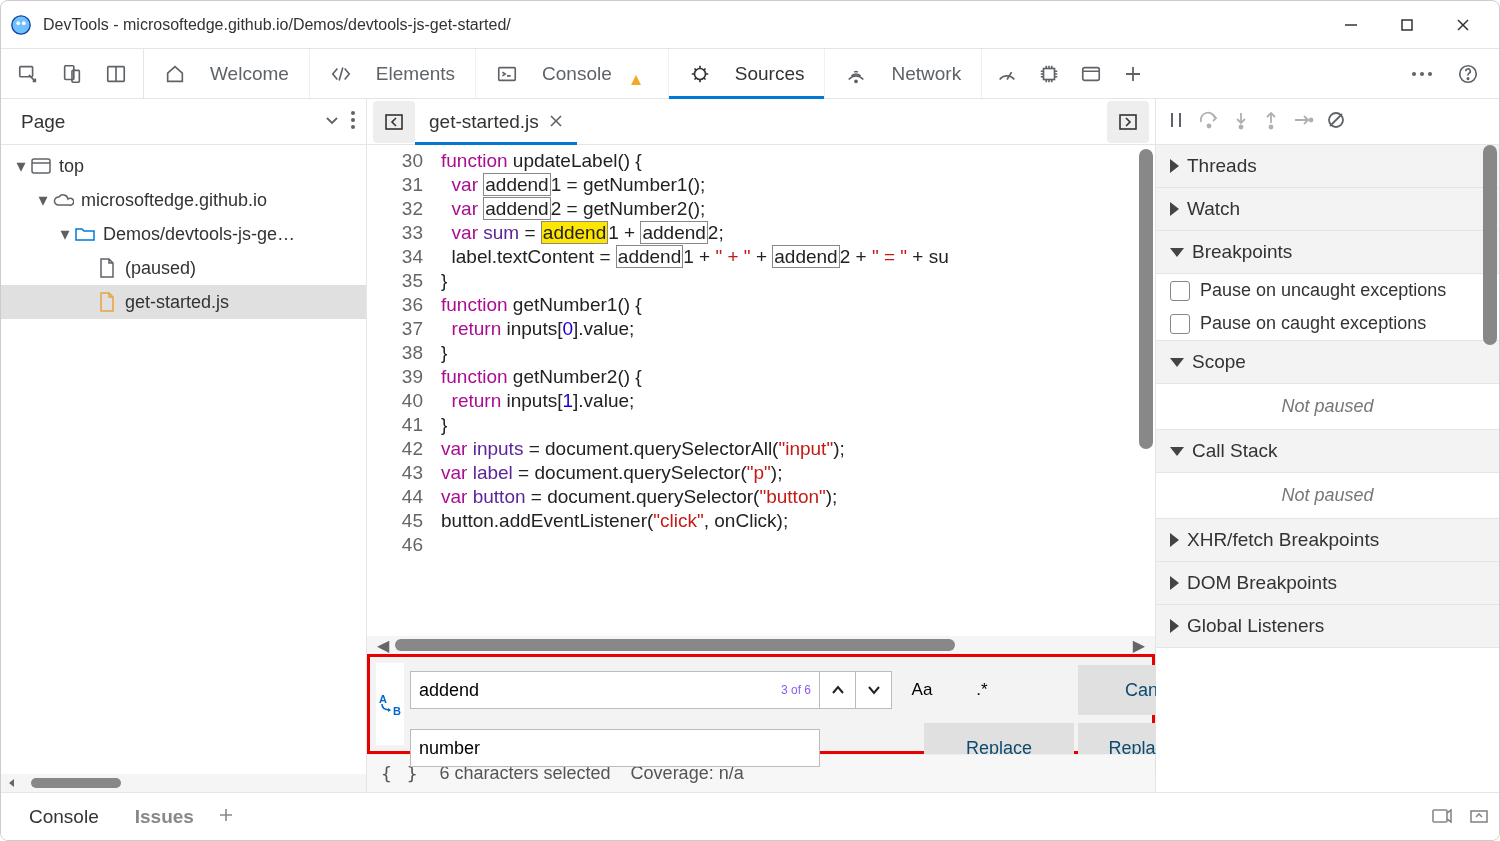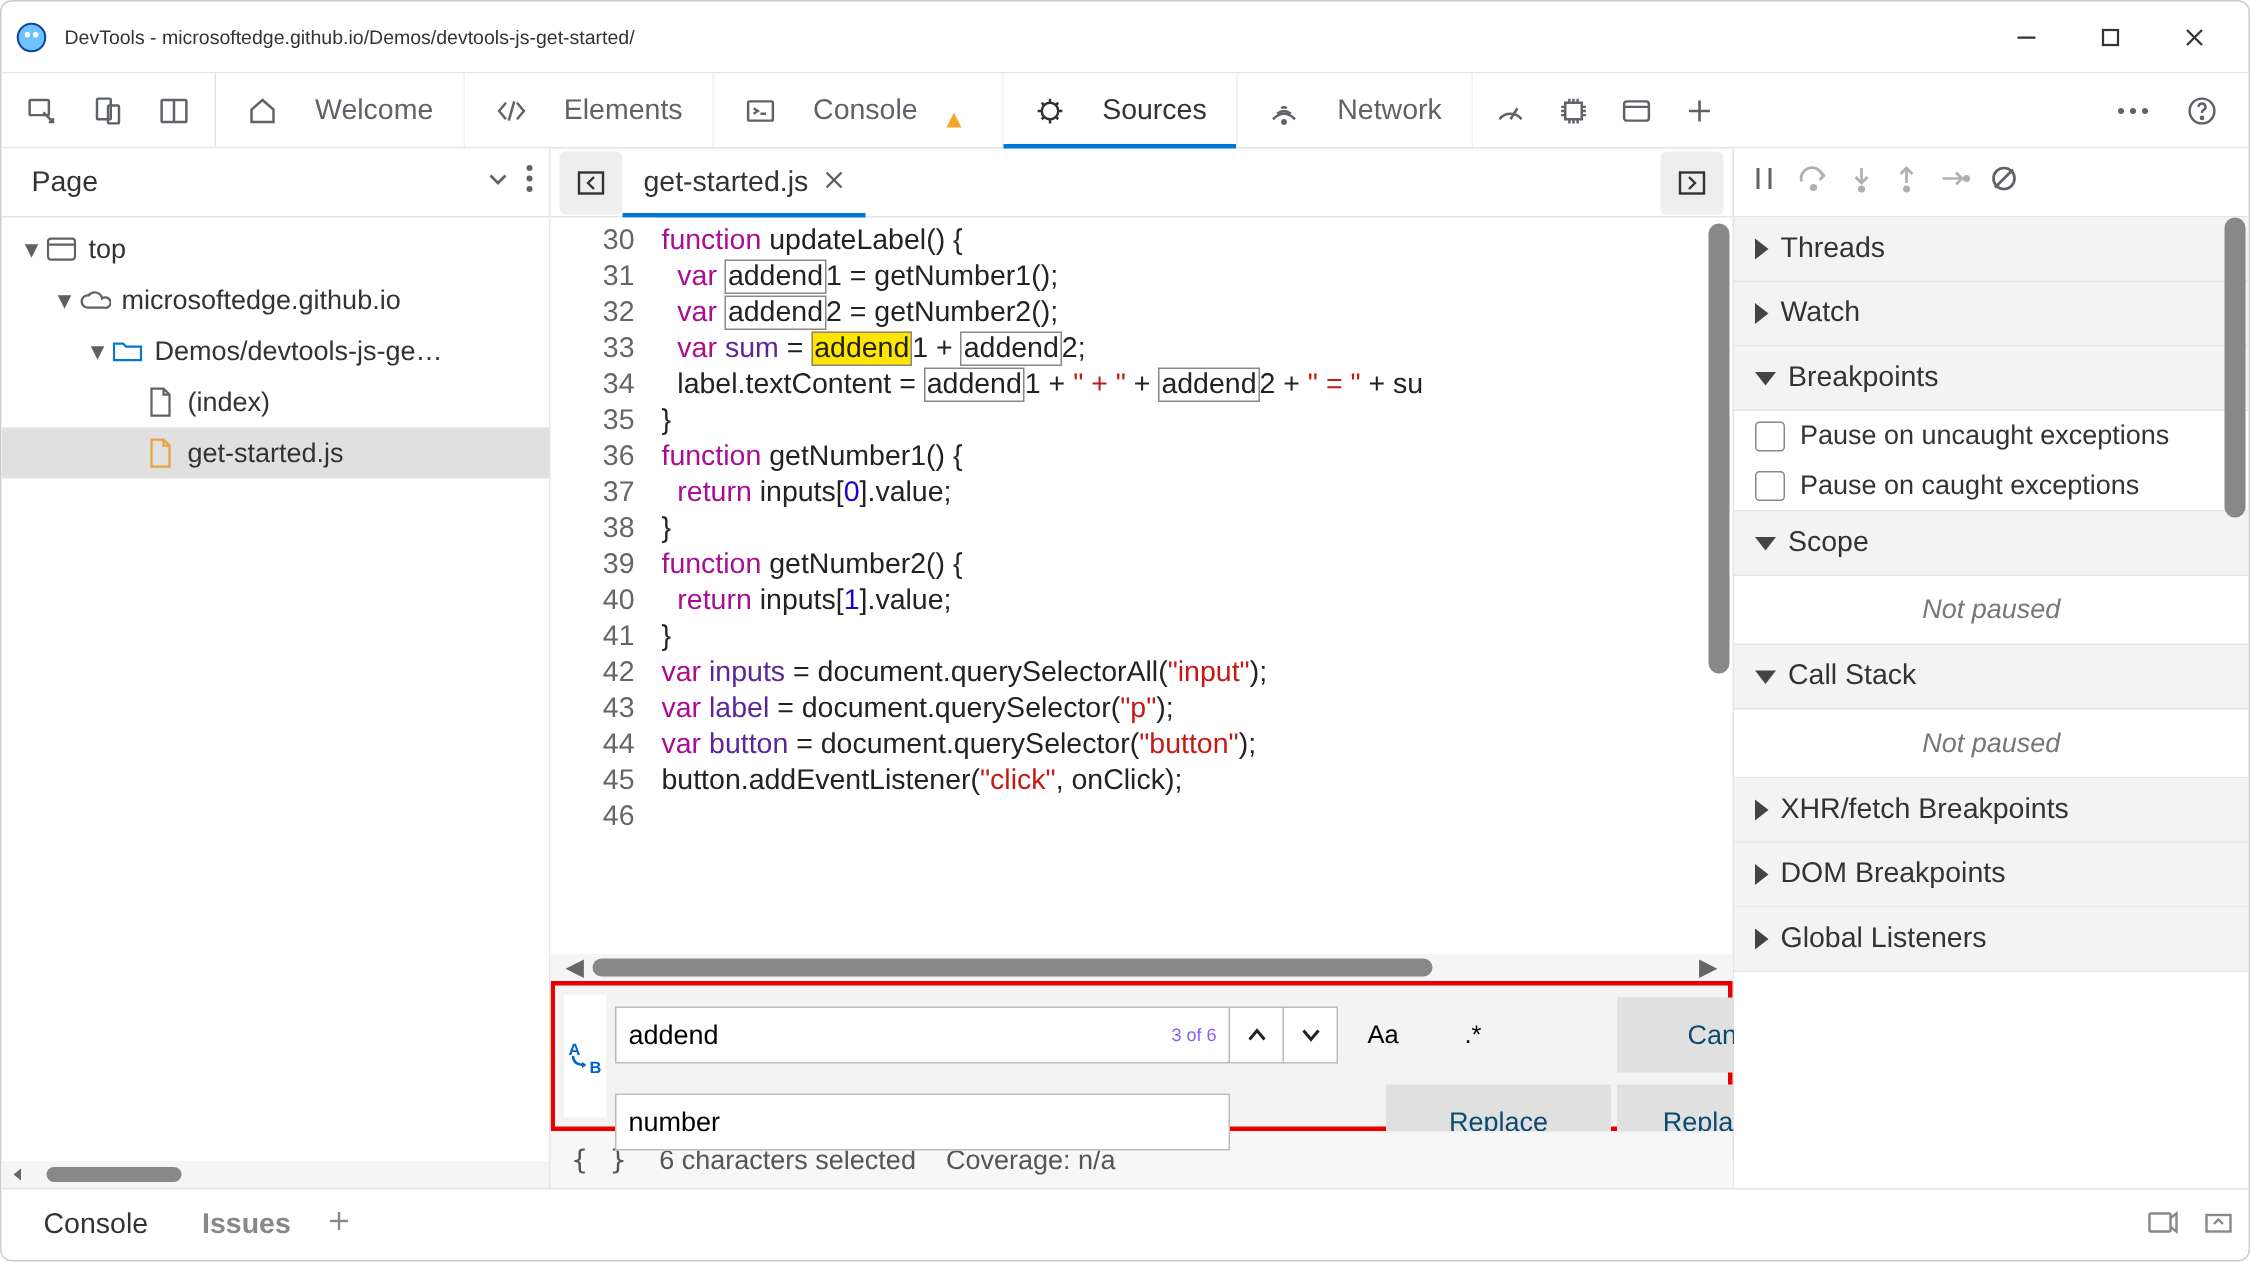--- a/index.html
+++ b/index.html
@@ -24,21 +24,21 @@
       display: flex;
       align-items: center;
       padding: 0 8px;
       border-bottom: 1px solid #e5e5e5;
     }
     .titlebar .app-icon {
       width: 24px; height: 24px;
       margin-right: 10px;
       display: flex; align-items: center; justify-content: center;
     }
-    .titlebar .title { font-size: 13px; color: #333; flex: 1; }
+    .titlebar .title { font-size: 16px; color: #333; flex: 1; }
     .win-controls { display: flex; }
     .win-btn {
       width: 56px; height: 40px;
       display: flex; align-items: center; justify-content: center;
       color: #444;
     }
     
     .main-toolbar {
       height: 50px;
       display: flex;
@@ -611,21 +611,21 @@
             </svg>
           </span>
         <span>Demos/devtools-js-ge…</span>
       </div>
       <div class="tree-row" style="padding-left:94px">
         <span class="file-icon">
             <svg width="16" height="20" viewBox="0 0 16 20" fill="none" stroke="#5f6368" stroke-width="1.5">
               <path d="M2 1 L10 1 L14 5 L14 19 L2 19 Z M10 1 L10 5 L14 5"></path>
             </svg>
           </span>
-        <span>(index)</span>
+        <span>(paused)</span>
       </div>
       <div class="tree-row selected" style="padding-left:94px">
         <span class="file-icon">
             <svg width="16" height="20" viewBox="0 0 16 20" fill="none" stroke="#E8A33D" stroke-width="1.5">
               <path d="M2 1 L10 1 L14 5 L14 19 L2 19 Z M10 1 L10 5 L14 5"></path>
             </svg>
           </span>
         <span>get-started.js</span>
       </div>
     </div>

